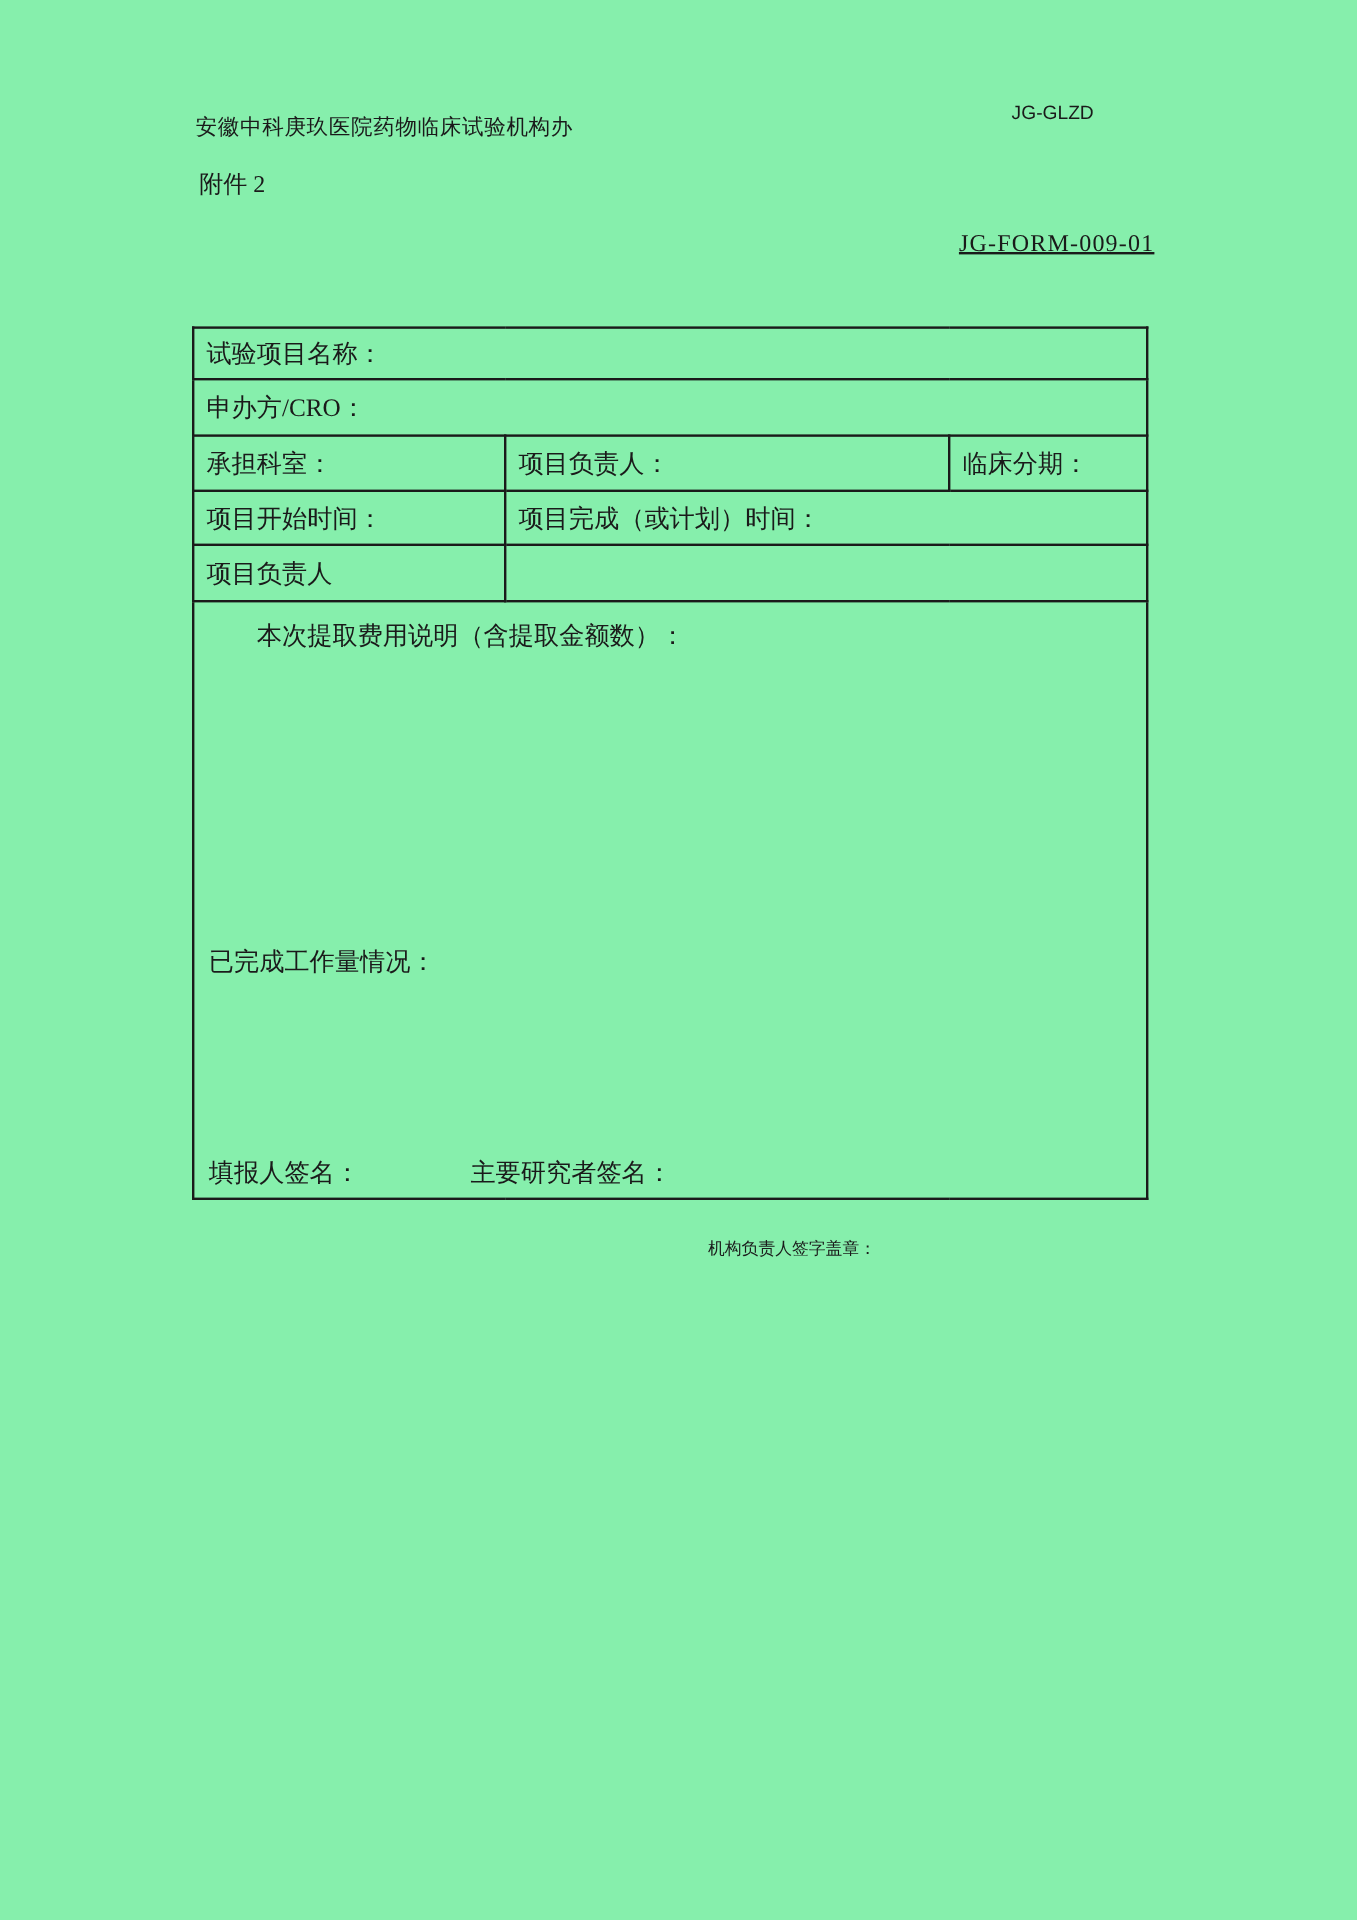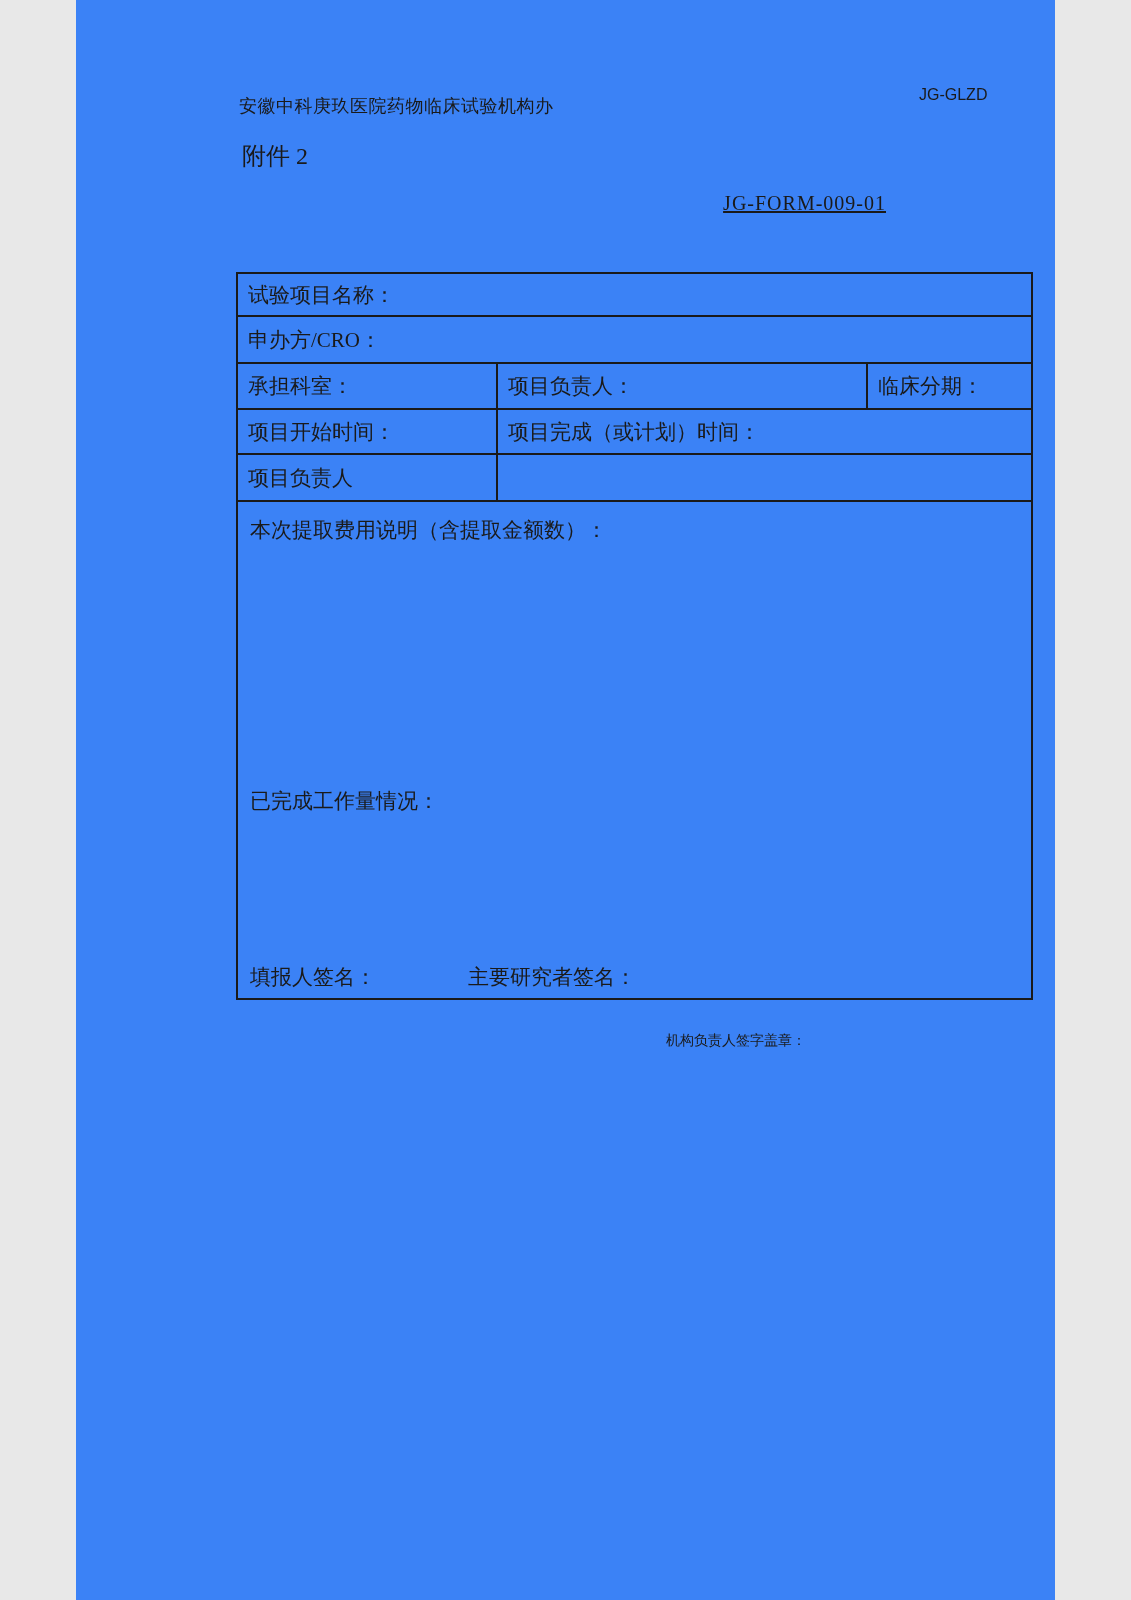--- a/index.html
+++ b/index.html
@@ -1,21 +1,21 @@
 <!DOCTYPE html>
 <html><head>
 <meta charset="utf-8">
 <style>
   html, body { margin: 0; padding: 0; background: #e8e8e8; }
   .page {
     position: relative;
-    width: 979px;
+    width: 1131px;
     height: 1600px;
     margin: 0 auto;
-    background: #3b82f6;
+    background: #86efac;
     font-family: "Liberation Serif", "DejaVu Serif", serif;
     color: #1a1a1a;
     overflow: hidden;
   }
 
   .header-left {
     position: absolute;
     left: 163px;
     top: 94px;
     font-size: 18px;
@@ -26,21 +26,21 @@
     left: 843px;
     top: 86px;
     font-size: 16px;
     font-family: "Liberation Sans", "DejaVu Sans", sans-serif;
   }
 
   .attachment {
     position: absolute;
     left: 166px;
     top: 140px;
-    font-size: 24px;
+    font-size: 20px;
   }
 
   .form-code {
     position: absolute;
     right: 169px;
     top: 192px;
     font-size: 20px;
     text-decoration: underline;
     letter-spacing: 1px;
   }
@@ -81,21 +81,21 @@
     height: 496px;
     position: relative;
     padding: 0;
   }
   .big-cell .block {
     position: absolute;
     left: 12px;
     font-size: 21px;
     white-space: nowrap;
   }
-  .fee-note    { top: 14px; }
+  .fee-note    { top: 14px; margin-left: 40px; }
   .work-done   { top: 285px; }
   .sign-row    { top: 461px; }
   .sign-row .pi-sign { margin-left: 92px; }
 
   .director-sign {
     position: absolute;
     left: 590px;
     top: 1032px;
     font-size: 14px;
   }

